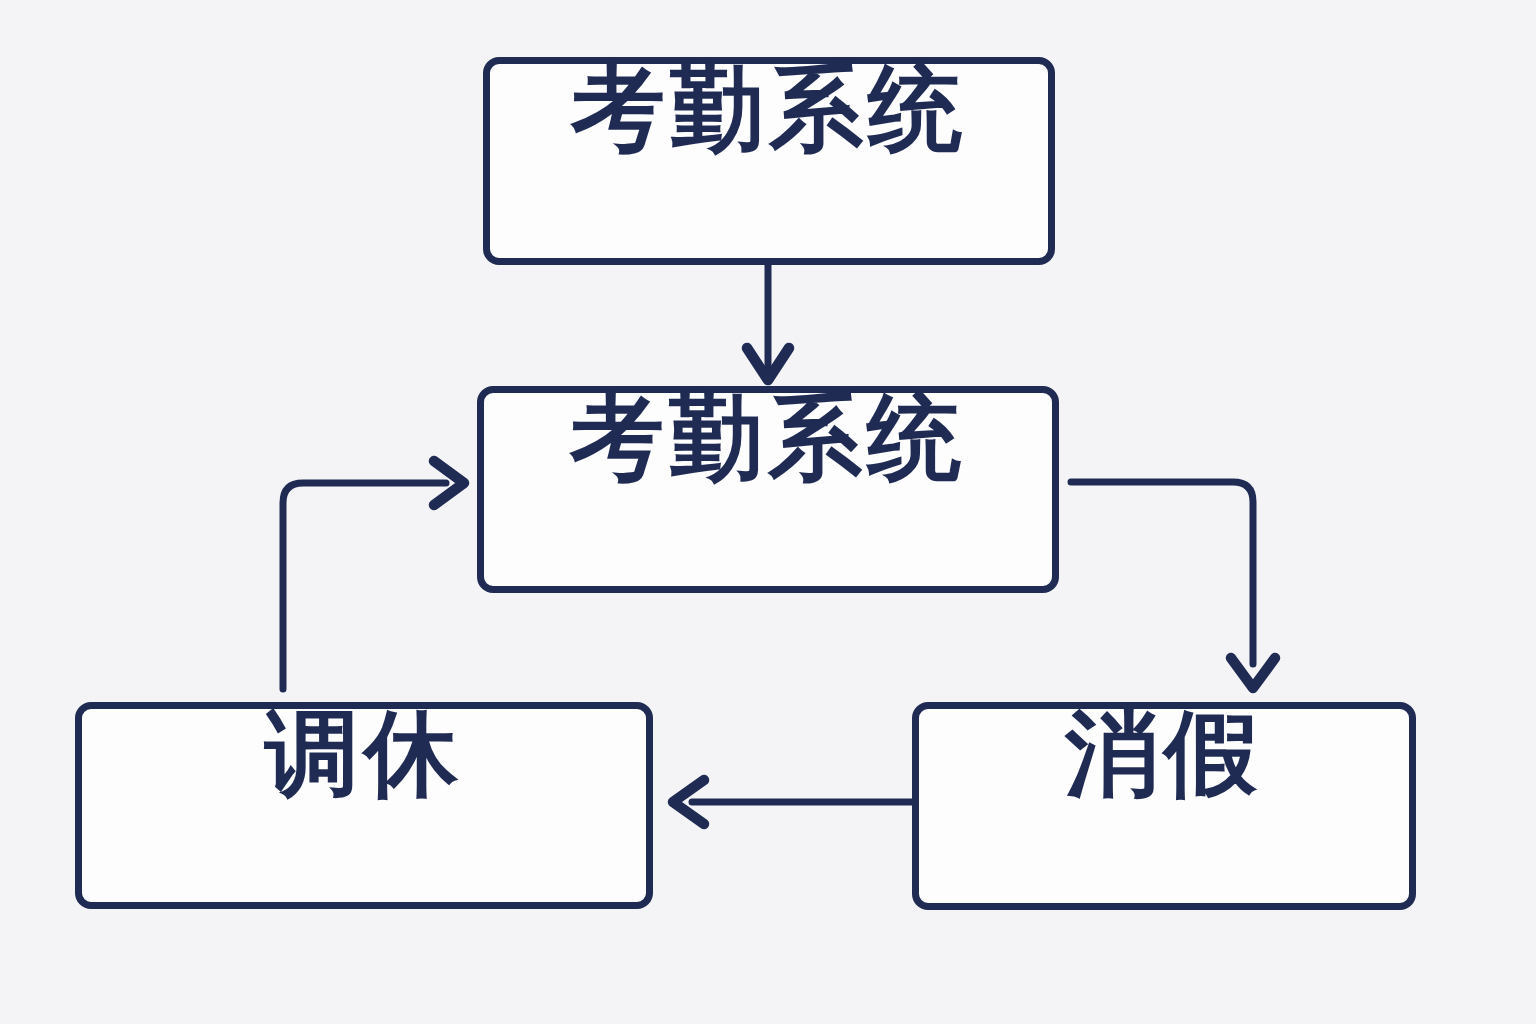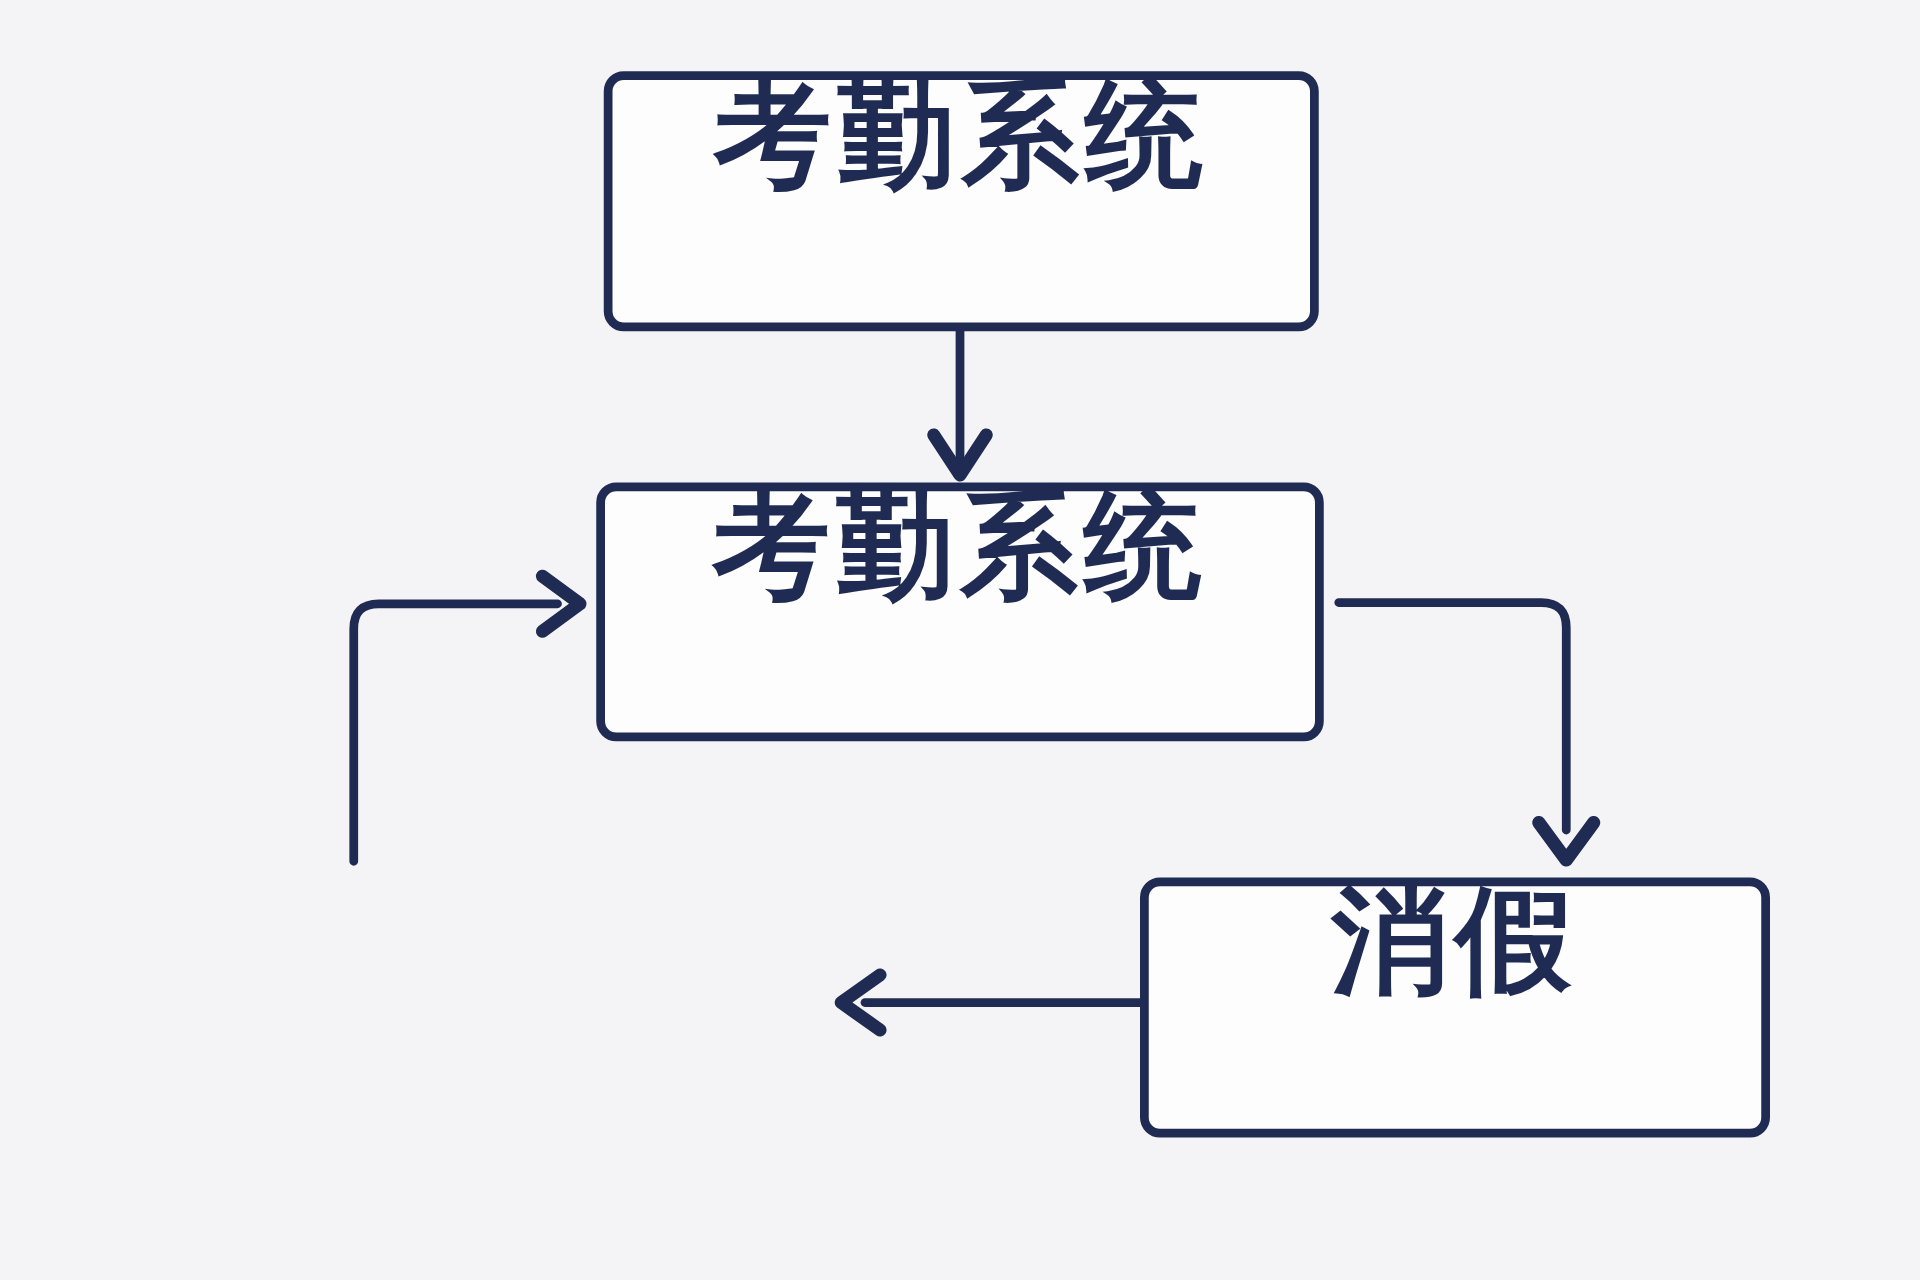--- a/index.html
+++ b/index.html
@@ -87,18 +87,21 @@
   </svg>
 
   <div class="node" id="node-attendance-system">
     <span class="node-label">考勤系统</span>
   </div>
 
   <div class="node" id="node-leave-request">
     <span class="node-label">考勤系统</span>
   </div>
 
+  <div class="node" id="node-compensatory-rest">
+    <span class="node-label">调休</span>
+  </div>
 
   <div class="node" id="node-leave-cancellation">
     <span class="node-label">消假</span>
   </div>
 
 </div>
 
 </body></html>

